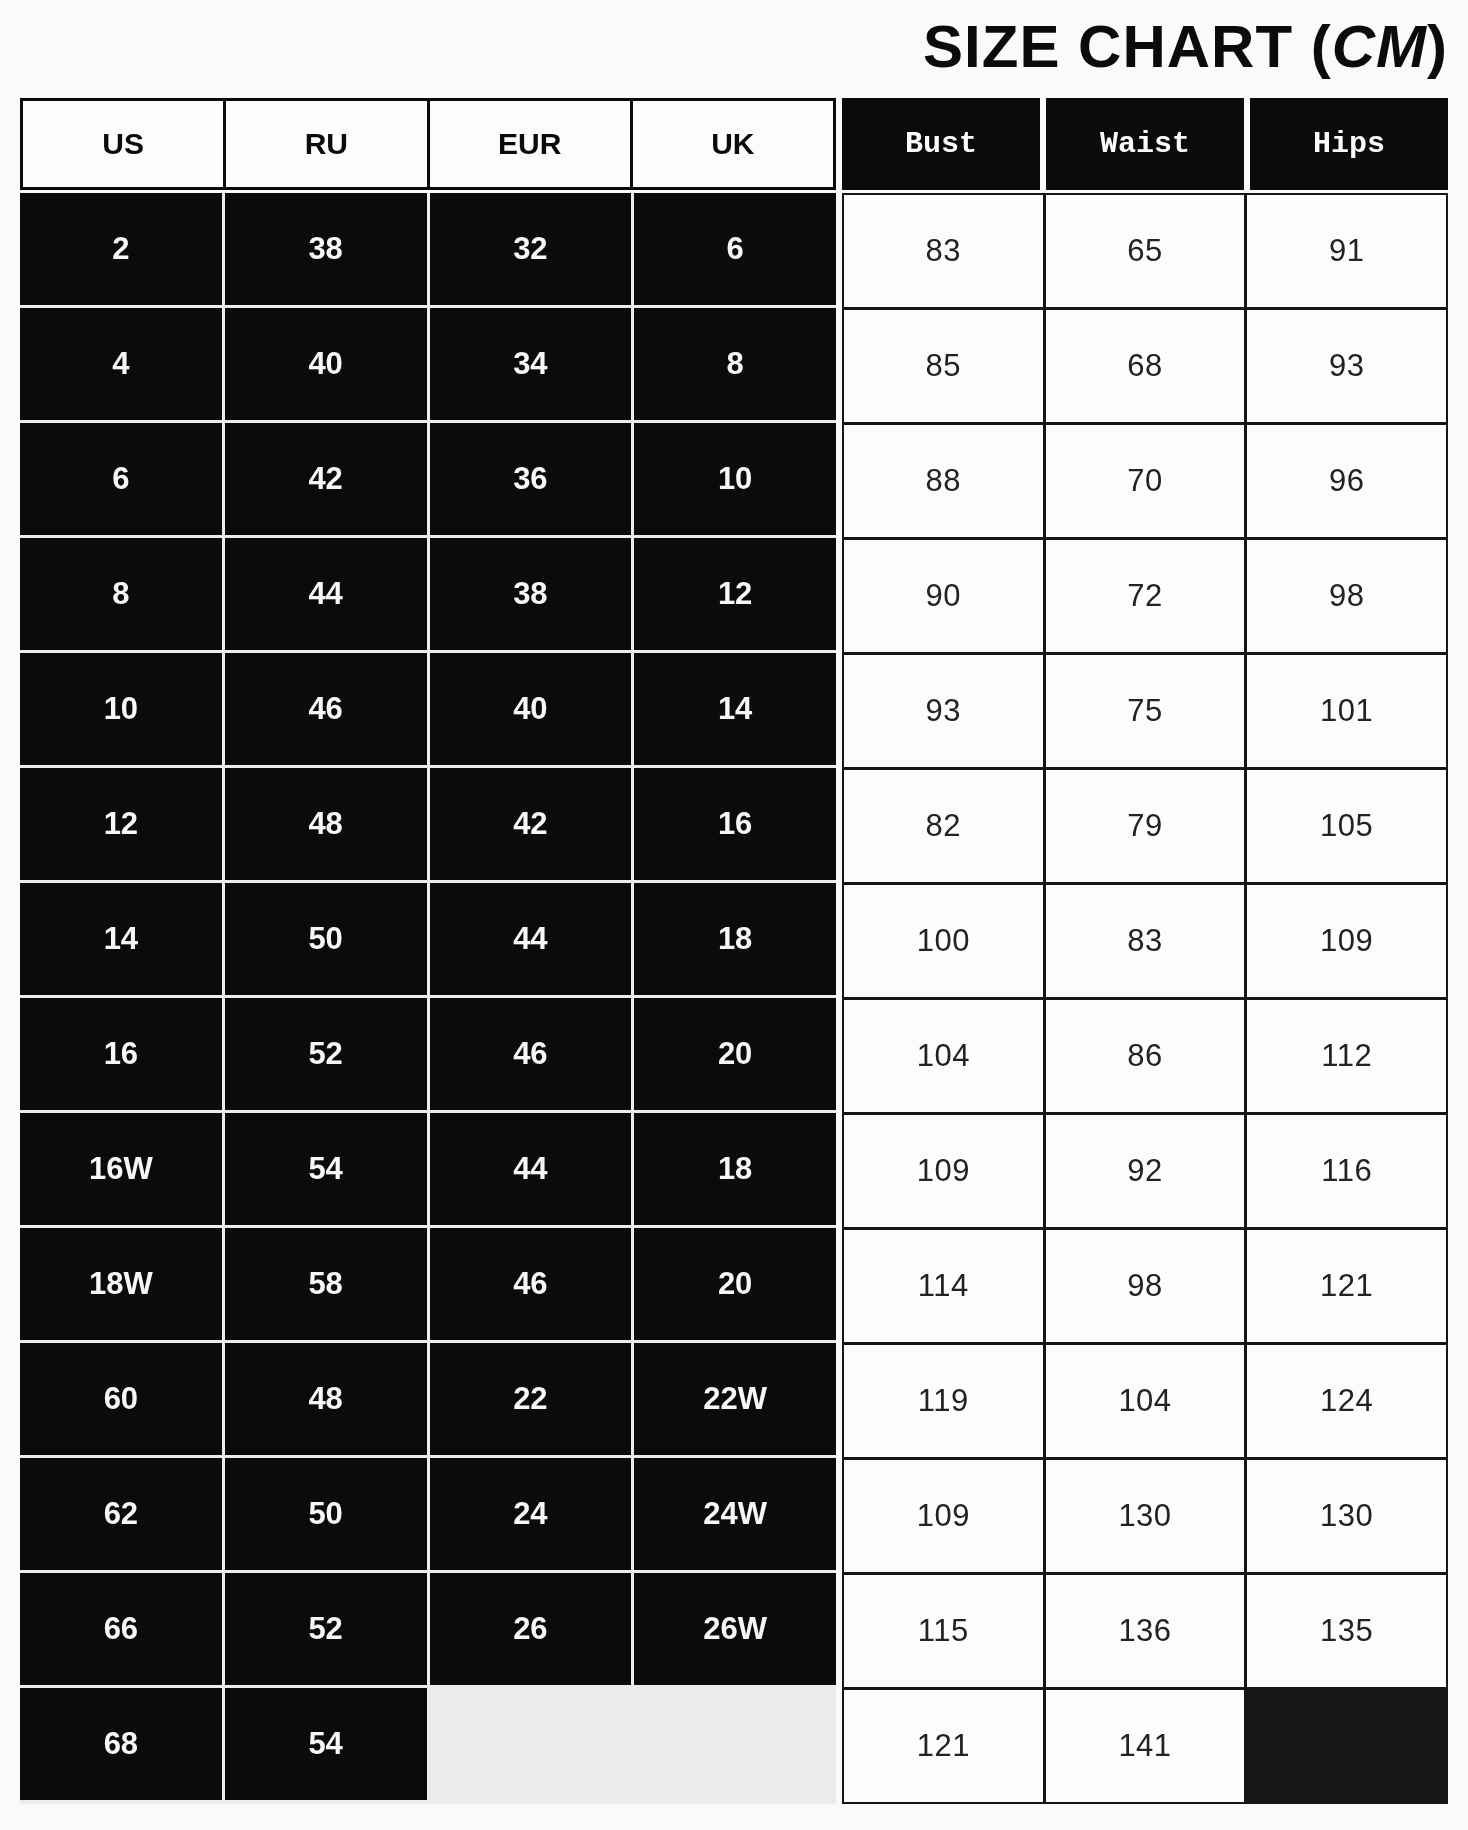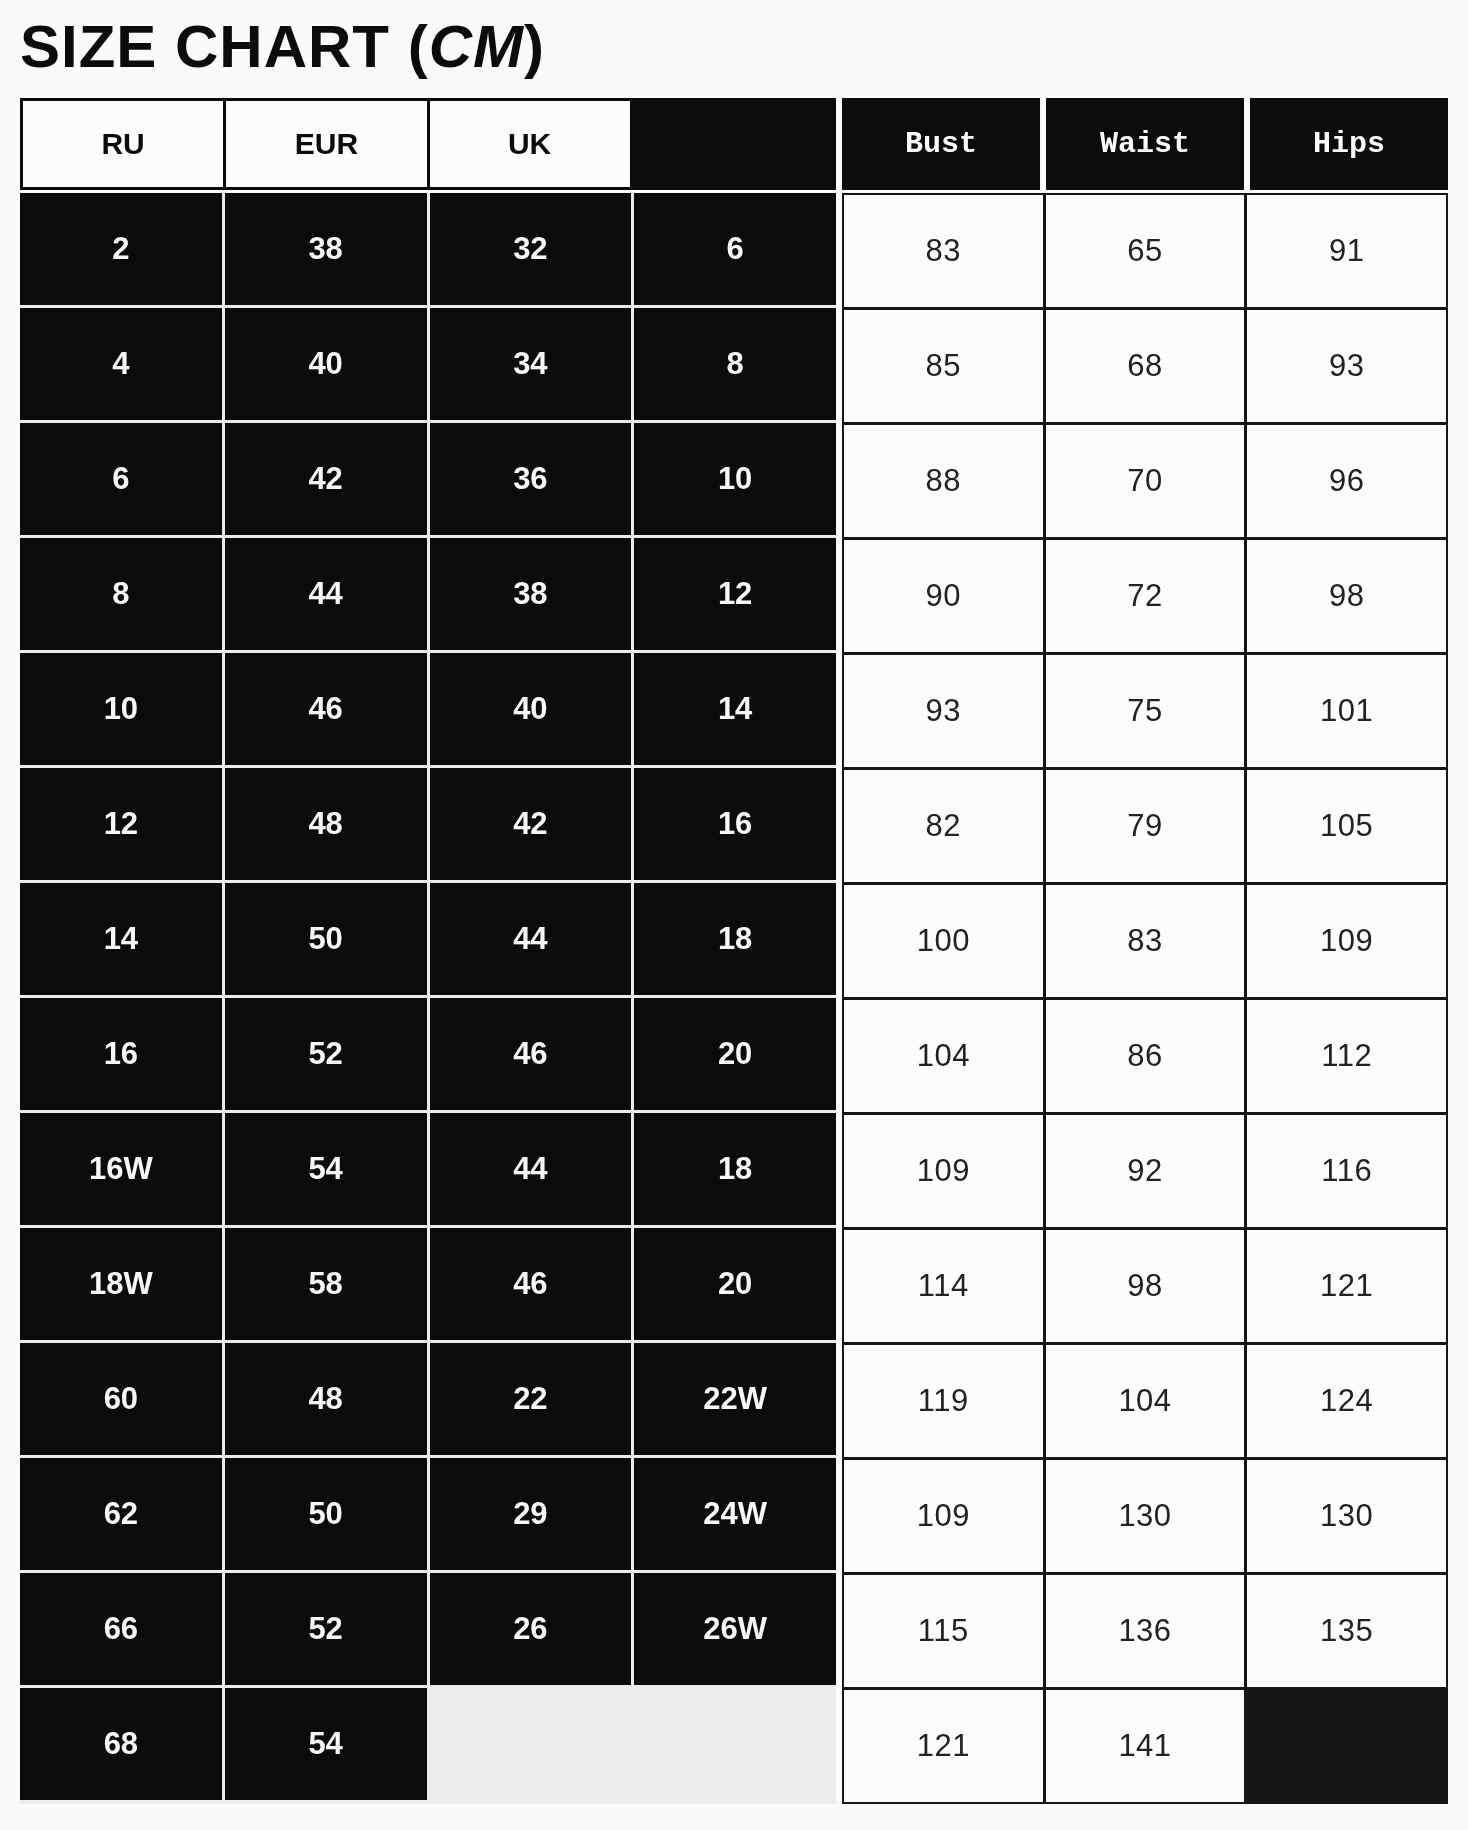--- a/index.html
+++ b/index.html
@@ -10,21 +10,21 @@
   }
   .page {
     width: 1468px;
     height: 1830px;
     background: #fafaf8;
     box-sizing: border-box;
     padding: 8px 20px 0 20px;
     overflow: hidden;
   }
   .title {
-    text-align: left;
+    text-align: right;
     font-size: 60px;
     font-weight: 700;
     color: #0b0b0b;
     letter-spacing: 1px;
     margin: 6px 0 18px 0;
     line-height: 1.1;
   }
   .title .unit { font-style: italic; }
 
   .size-table { width: 1428px; }
@@ -121,20 +121,21 @@
 <div class="page">
 
   <div class="title">
     <span>SIZE CHART (</span><span class="unit">CM</span><span>)</span>
   </div>
 
   <div class="size-table">
 
     <div class="header-row">
       <div class="header-left-group">
+        <div class="header-cell-light">US</div>
         <div class="header-cell-light">RU</div>
         <div class="header-cell-light">EUR</div>
         <div class="header-cell-light">UK</div>
       </div>
       <div class="header-right-group">
         <div class="header-cell-dark">Bust</div>
         <div class="header-cell-dark">Waist</div>
         <div class="header-cell-dark">Hips</div>
       </div>
     </div>
@@ -180,21 +181,21 @@
           <div class="size-cell">18W</div>
           <div class="size-cell">58</div>
           <div class="size-cell">46</div>
           <div class="size-cell">20</div>
           <div class="size-cell">60</div>
           <div class="size-cell">48</div>
           <div class="size-cell">22</div>
           <div class="size-cell">22W</div>
           <div class="size-cell">62</div>
           <div class="size-cell">50</div>
-          <div class="size-cell">29</div>
+          <div class="size-cell">24</div>
           <div class="size-cell">24W</div>
           <div class="size-cell">66</div>
           <div class="size-cell">52</div>
           <div class="size-cell">26</div>
           <div class="size-cell">26W</div>
           <div class="size-cell">68</div>
           <div class="size-cell">54</div>
         </div>
       <div class="right-body">
           <div class="measure-cell">83</div>

